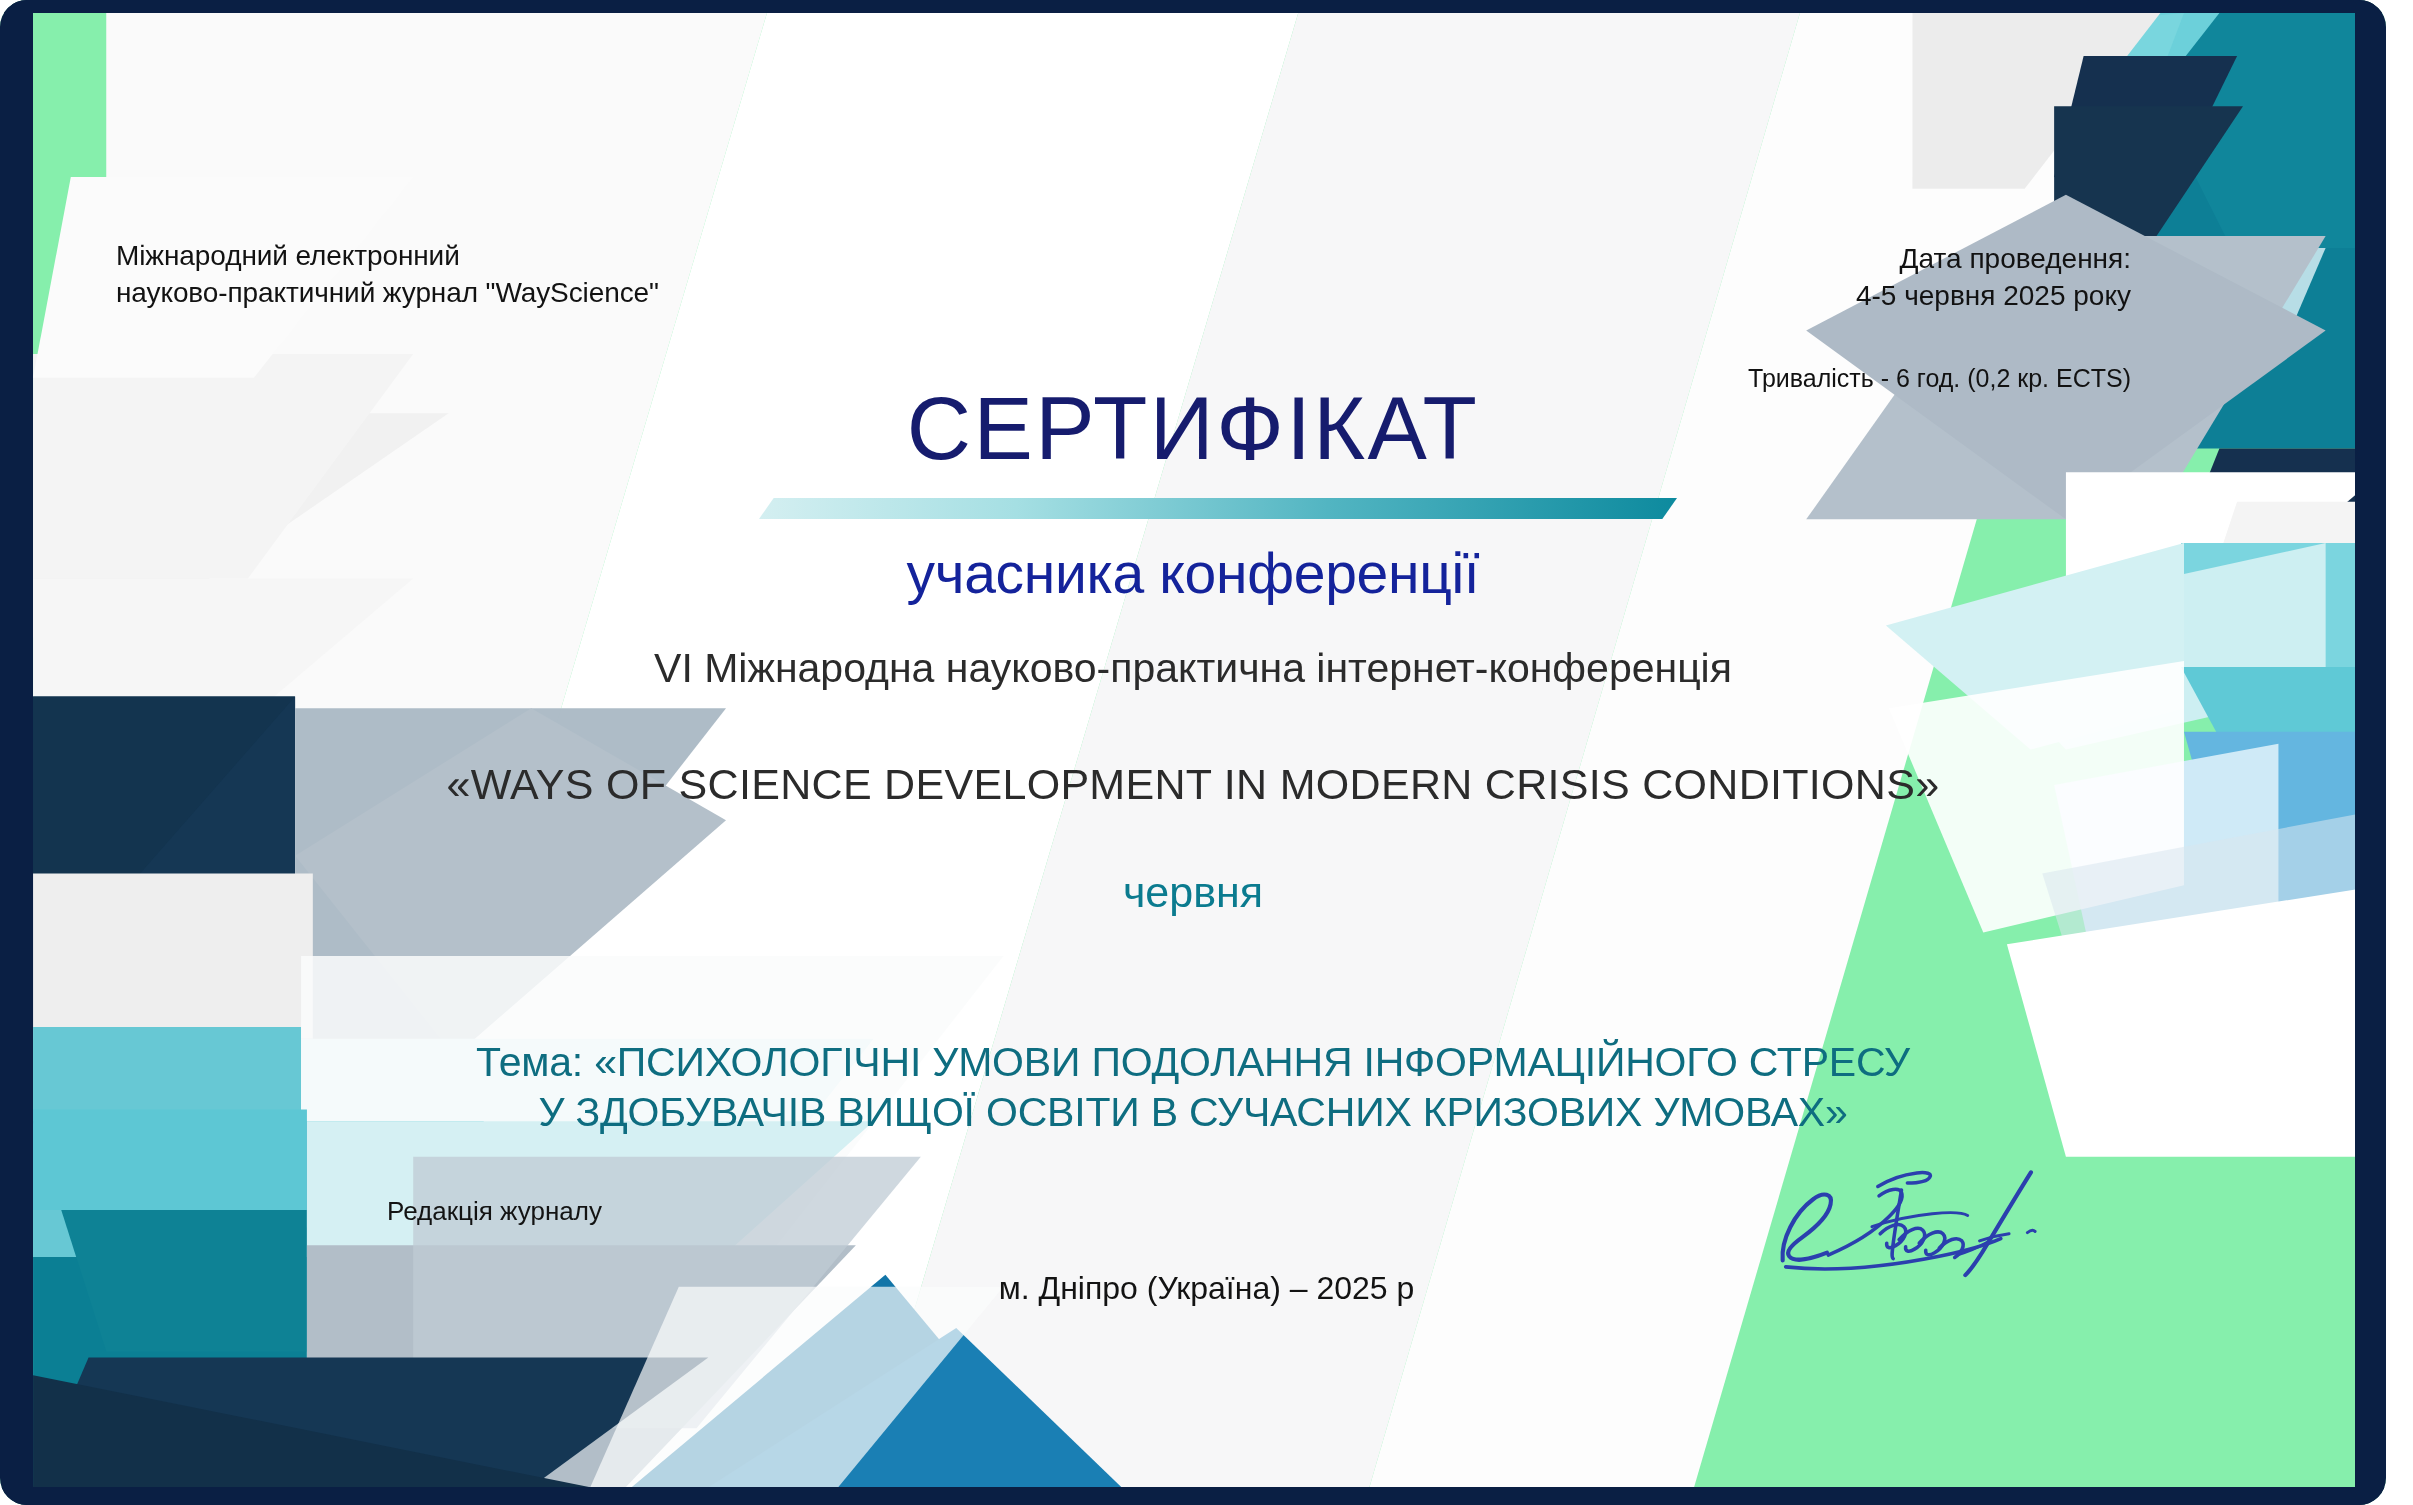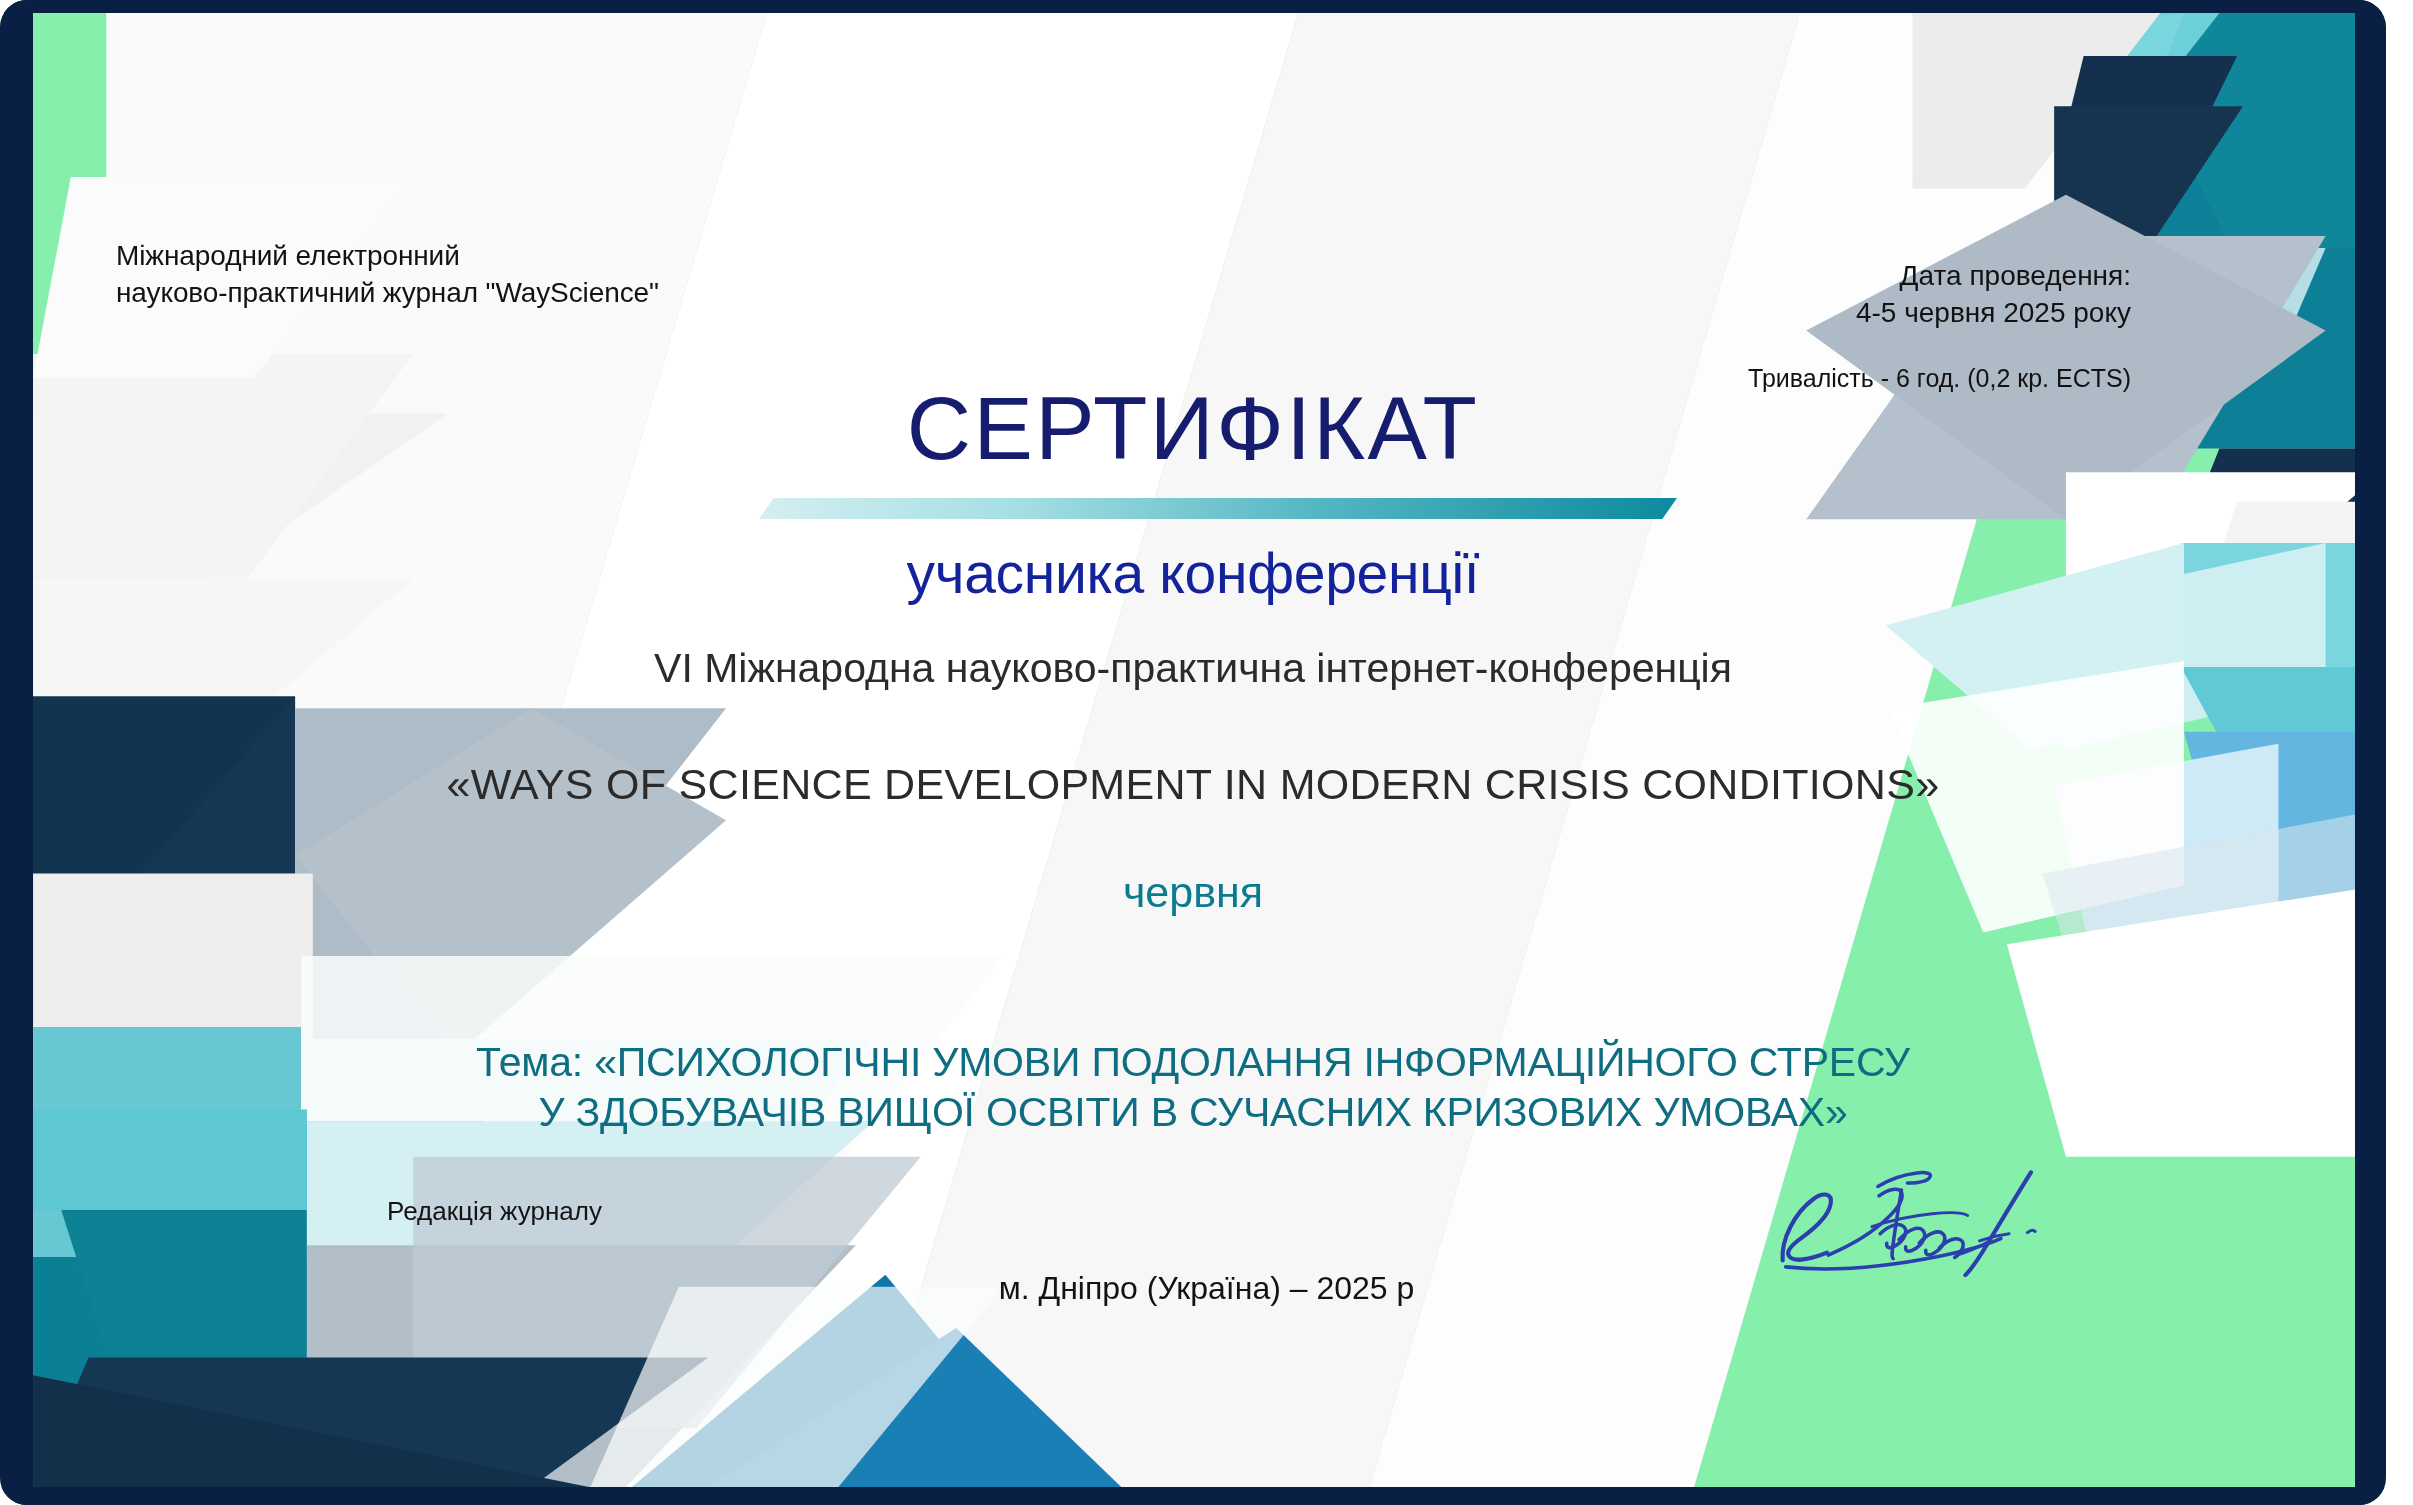--- a/index.html
+++ b/index.html
@@ -53,21 +53,21 @@
     font-size: 28px;
     line-height: 1.32;
     color: #121212;
     white-space: pre-line;
     letter-spacing: -0.1px;
   }
 
   .header-right {
     position: absolute;
     right: 255px;
-    top: 258px;
+    top: 241px;
     text-align: right;
     font-size: 28px;
     line-height: 1.32;
     color: #121212;
     white-space: pre-line;
     margin-left: 36px;
   }
 
   .duration {
     position: absolute;

